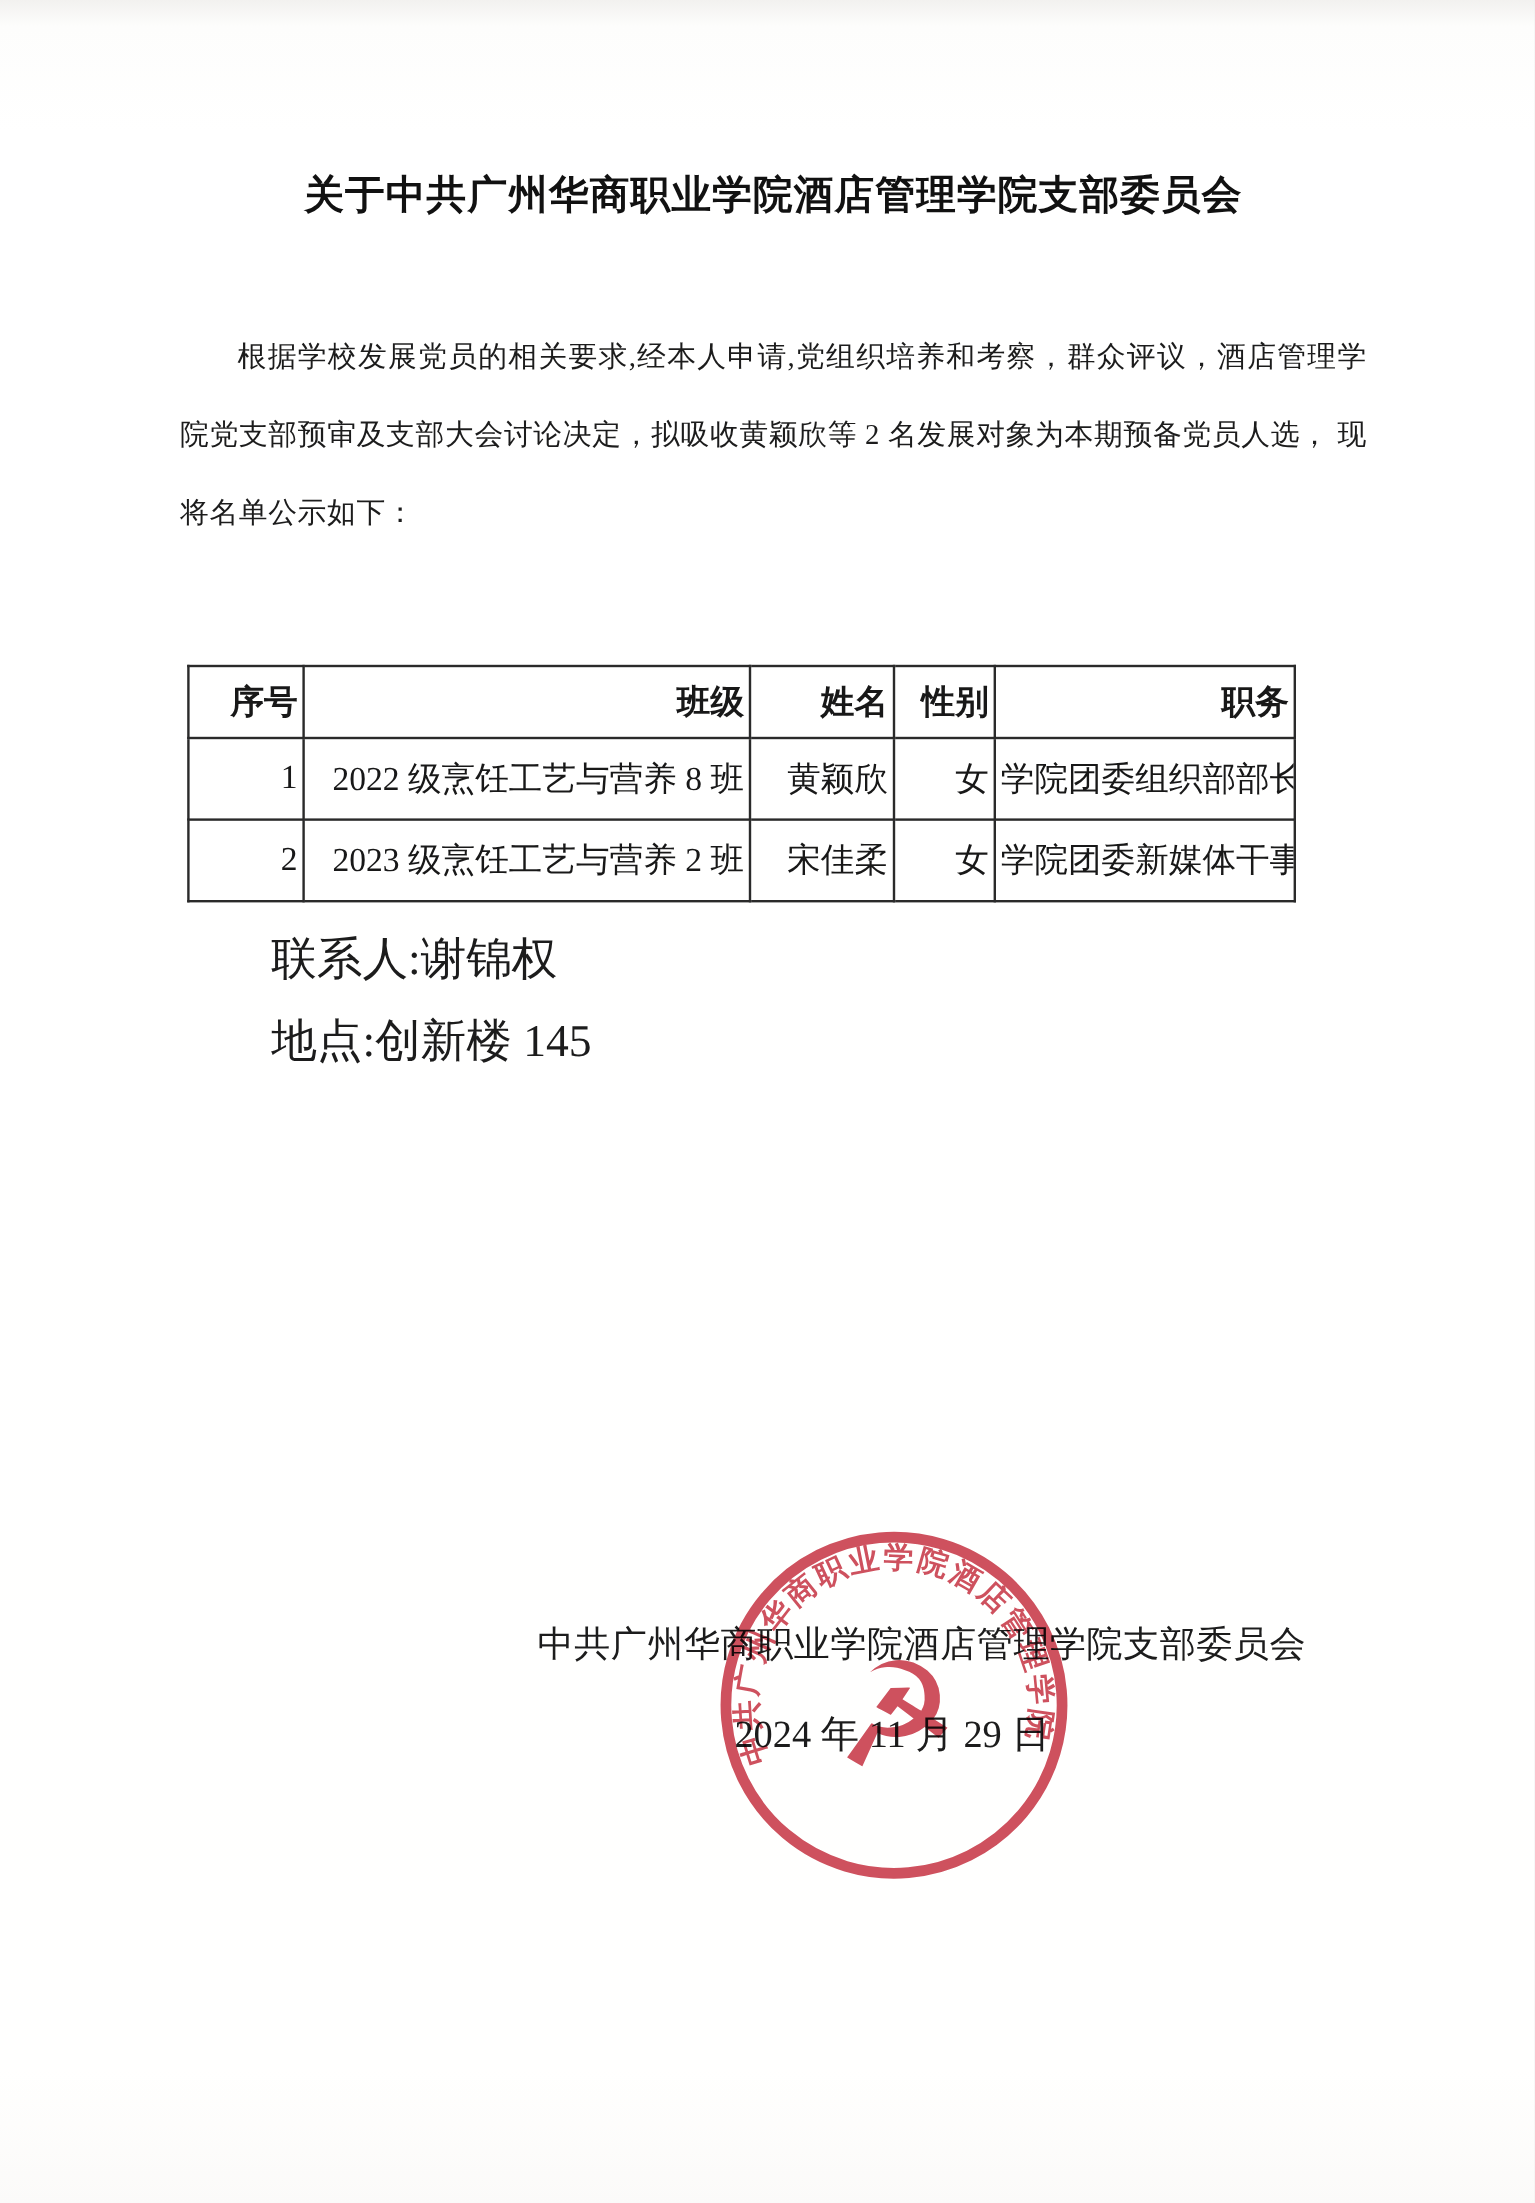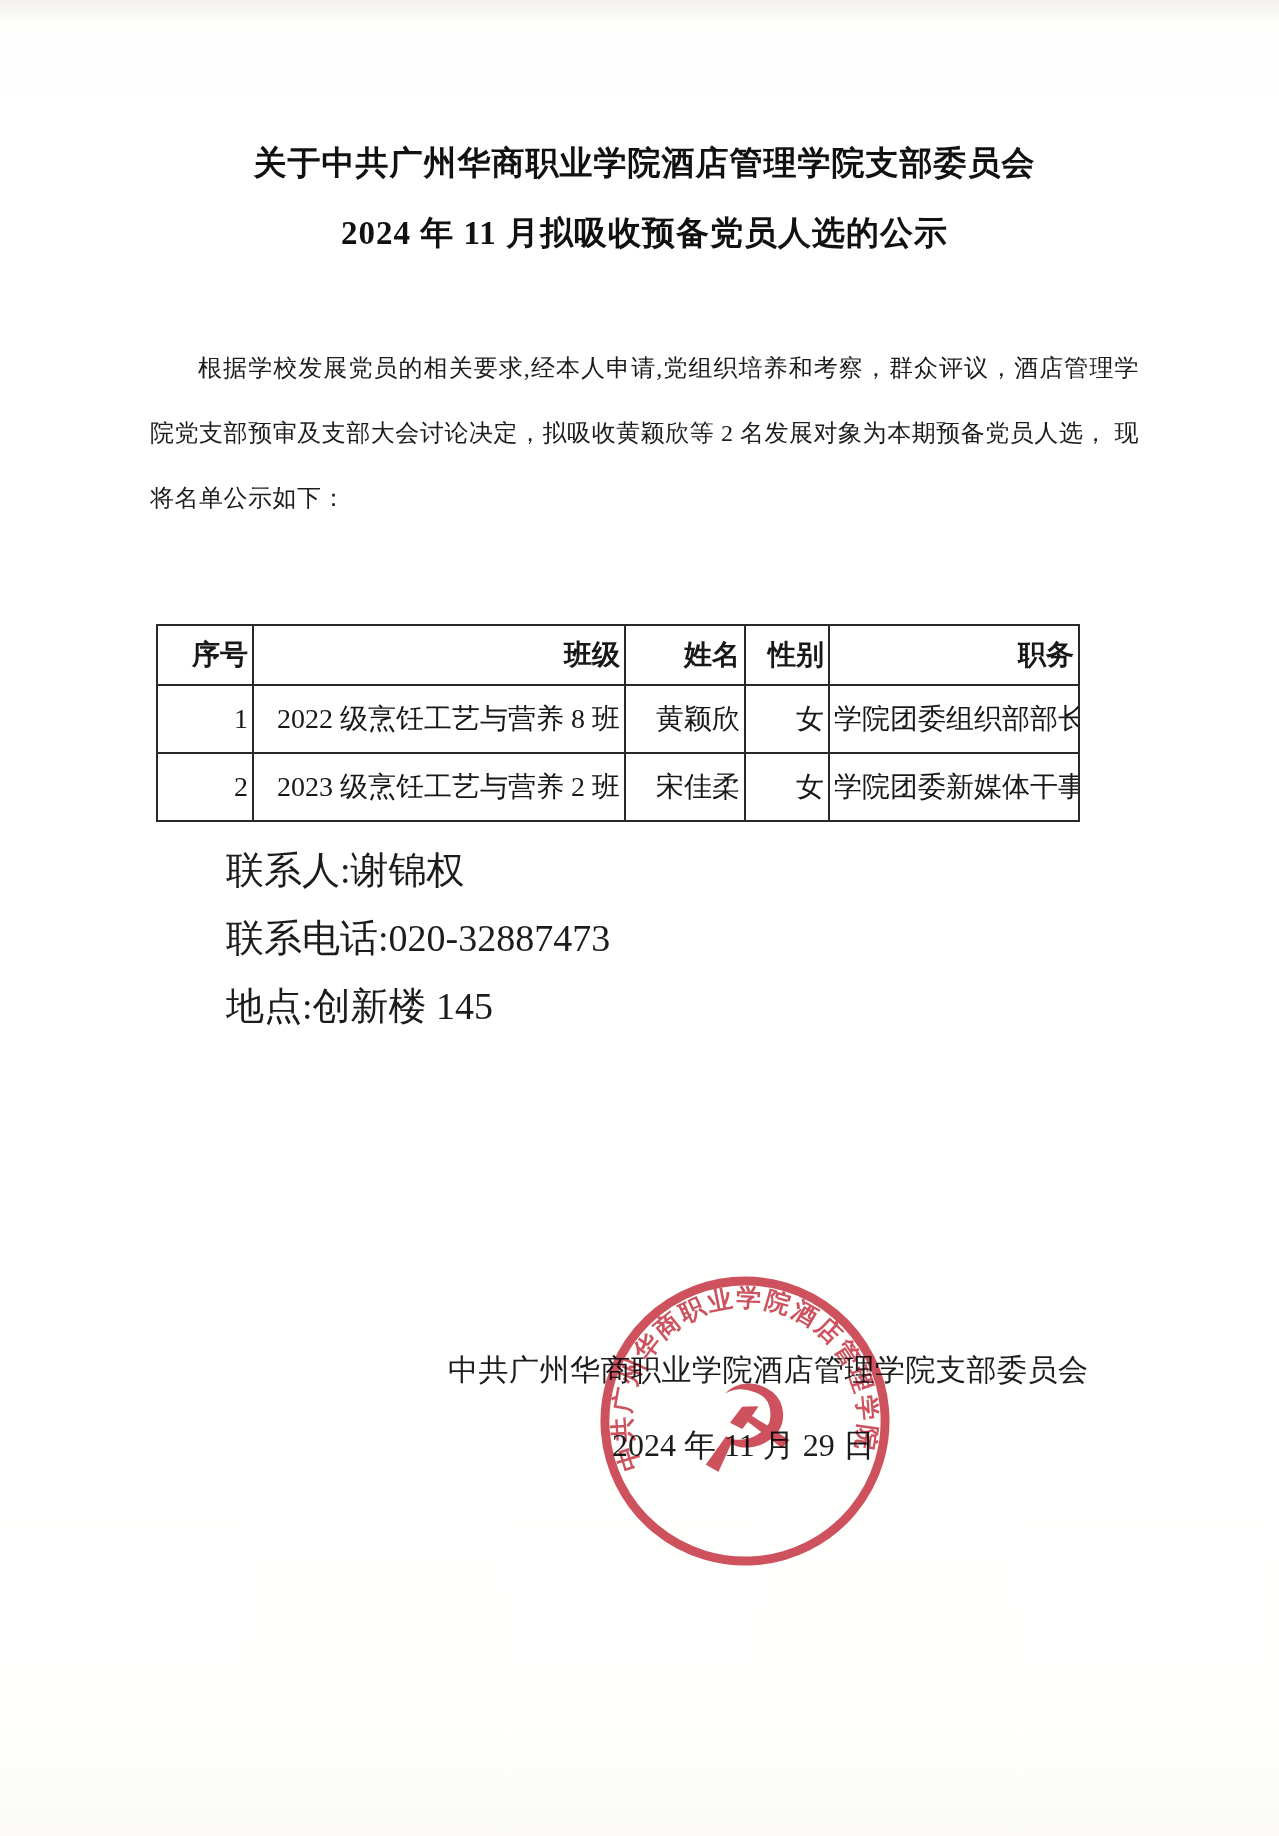--- a/index.html
+++ b/index.html
@@ -56,21 +56,20 @@
     pointer-events:none;
   }
 </style>
 </head>
 <body>
 
 <div class="page">
   <div class="content">
 
     <div class="title title-1">关于中共广州华商职业学院酒店管理学院支部委员会</div>
-    <div class="title title-2">2024 年 11 月拟吸收预备党员人选的公示</div>
 
     <div class="para para-1">根据学校发展党员的相关要求,经本人申请,党组织培养和考察，群众评议，酒店管理学院党支部预审及支部大会讨论决定，拟吸收黄颖欣等 2 名发展对象为本期预备党员人选， 现将名单公示如下：</div>
 
     <table class="roster">
       <colgroup>
         <col class="c-no">
           <col class="c-class">
           <col class="c-name">
         <col class="c-sex">
           <col class="c-duty">
@@ -98,21 +97,20 @@
           <td>宋佳柔</td>
           <td>女</td>
           <td>学院团委新媒体干事</td>
         </tr>
       </tbody>
     </table>
 
 
     <div class="contact">
       <div class="line">联系人:谢锦权</div>
-      <div class="line">联系电话:020-32887473</div>
       <div class="line">地点:创新楼 145</div>
     </div>
   </div>
 
   <div class="signature">中共广州华商职业学院酒店管理学院支部委员会</div>
   <div class="sign-date">2024 年 11 月 29 日</div>
 
   <svg class="stamp" viewBox="0 0 300 300" xmlns="http://www.w3.org/2000/svg">
     <defs>
       <path id="sealArc" d="M 42 189 A 115 115 0 1 1 258 189" fill="none"></path>

